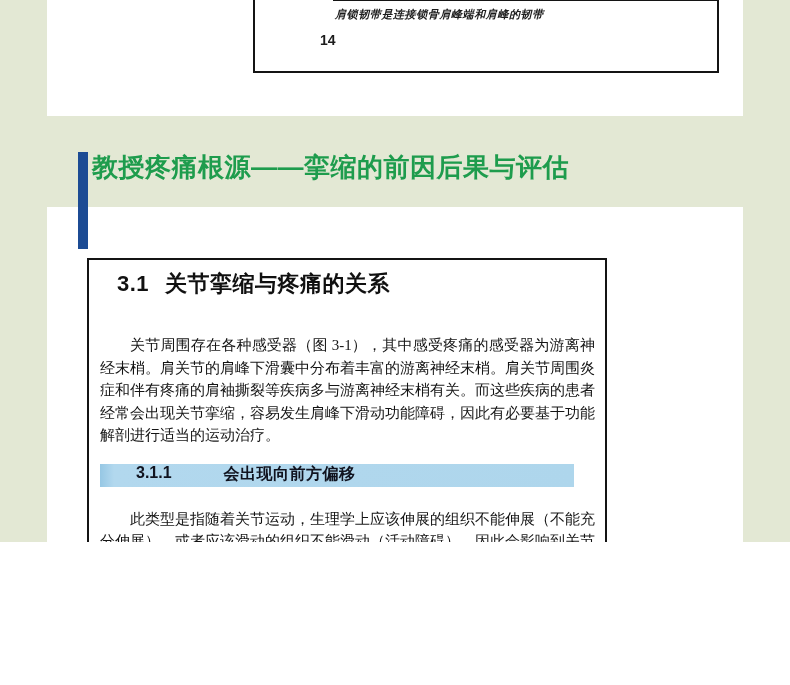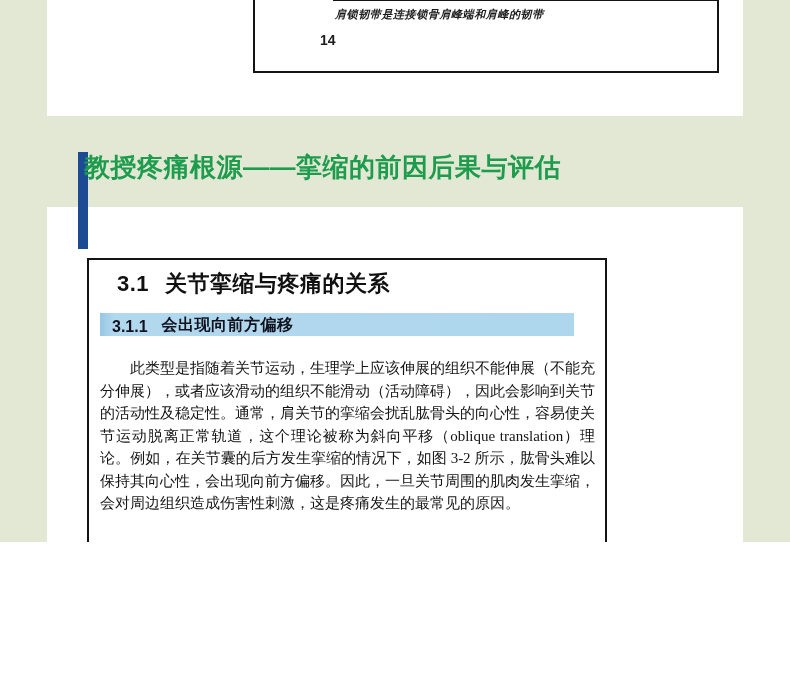--- a/index.html
+++ b/index.html
@@ -39,21 +39,21 @@
   .top-box .pagenum{
     position:absolute;left:65px;top:33px;
     font-size:14px;font-weight:bold;color:#1c1c1c;
   }
   
   .accent-bar{
     position:absolute;left:78px;top:152px;width:10px;height:97px;
     background:var(--bar-blue,#1c4b94);
   }
   .banner-title{
-    position:absolute;left:84px;top:150px;
+    position:absolute;left:92px;top:150px;
     font-size:26px;font-weight:bold;letter-spacing:0.5px;
     color:var(--heading-green,#1e9c4d);
     white-space:nowrap;
   }
   
   .content-box{
     position:absolute;left:87px;top:258px;width:520px;height:445px;
     box-sizing:border-box;border:2px solid var(--border-dark,#141414);
     background:#ffffff;color:var(--text,#111111);
   }
@@ -71,22 +71,22 @@
     font-family:"Liberation Serif",serif;
     font-size:15px;line-height:22.5px;
     text-align:justify;text-indent:2em;
     color:#141414;
   }
   .para.first{margin-top:38px;}
   .subsection-band{
     margin:17px 21px 0 0;
     height:23px;
     background:linear-gradient(to right,#96c7e4 0px,#b2d8ee 14px,#aed6ec 100%);
-    display:flex;align-items:flex-end;
-    padding-left:12px;box-sizing:border-box;
+    display:flex;align-items:flex-start;
+    padding-left:36px;box-sizing:border-box;gap:38px;
   }
   .subsection-band .s-num{
     font-size:16px;font-weight:bold;color:#10131f;
     font-family:"Liberation Sans",sans-serif;margin-right:14px;
   }
   .subsection-band .s-title{
     font-size:16px;font-weight:bold;color:#10131f;
     font-family:"Liberation Sans",sans-serif;letter-spacing:0.5px;
   }
   .para.after-band{margin-top:21px;}
@@ -108,20 +108,21 @@
   <div class="accent-bar"></div>
   <div class="banner-title">教授疼痛根源——挛缩的前因后果与评估</div>
 
   <div class="content-box">
     <div class="box-inner">
 
       <h2 class="box-heading">
         <span class="h-num">3.1</span><span>关节挛缩与疼痛的关系</span>
       </h2>
 
+      <p class="para first">关节周围存在各种感受器（图 3-1），其中感受疼痛的感受器为游离神经末梢。肩关节的肩峰下滑囊中分布着丰富的游离神经末梢。肩关节周围炎症和伴有疼痛的肩袖撕裂等疾病多与游离神经末梢有关。而这些疾病的患者经常会出现关节挛缩，容易发生肩峰下滑动功能障碍，因此有必要基于功能解剖进行适当的运动治疗。</p>
 
 
       <div class="subsection-band">
         <span class="s-num">3.1.1</span>
         <span class="s-title">会出现向前方偏移</span>
       </div>
 
       <p class="para after-band">此类型是指随着关节运动，生理学上应该伸展的组织不能伸展（不能充分伸展），或者应该滑动的组织不能滑动（活动障碍），因此会影响到关节的活动性及稳定性。通常，肩关节的挛缩会扰乱肱骨头的向心性，容易使关节运动脱离正常轨道，这个理论被称为斜向平移（oblique translation）理论。例如，在关节囊的后方发生挛缩的情况下，如图 3-2 所示，肱骨头难以保持其向心性，会出现向前方偏移。因此，一旦关节周围的肌肉发生挛缩，会对周边组织造成伤害性刺激，这是疼痛发生的最常见的原因。</p>
 
     </div>

